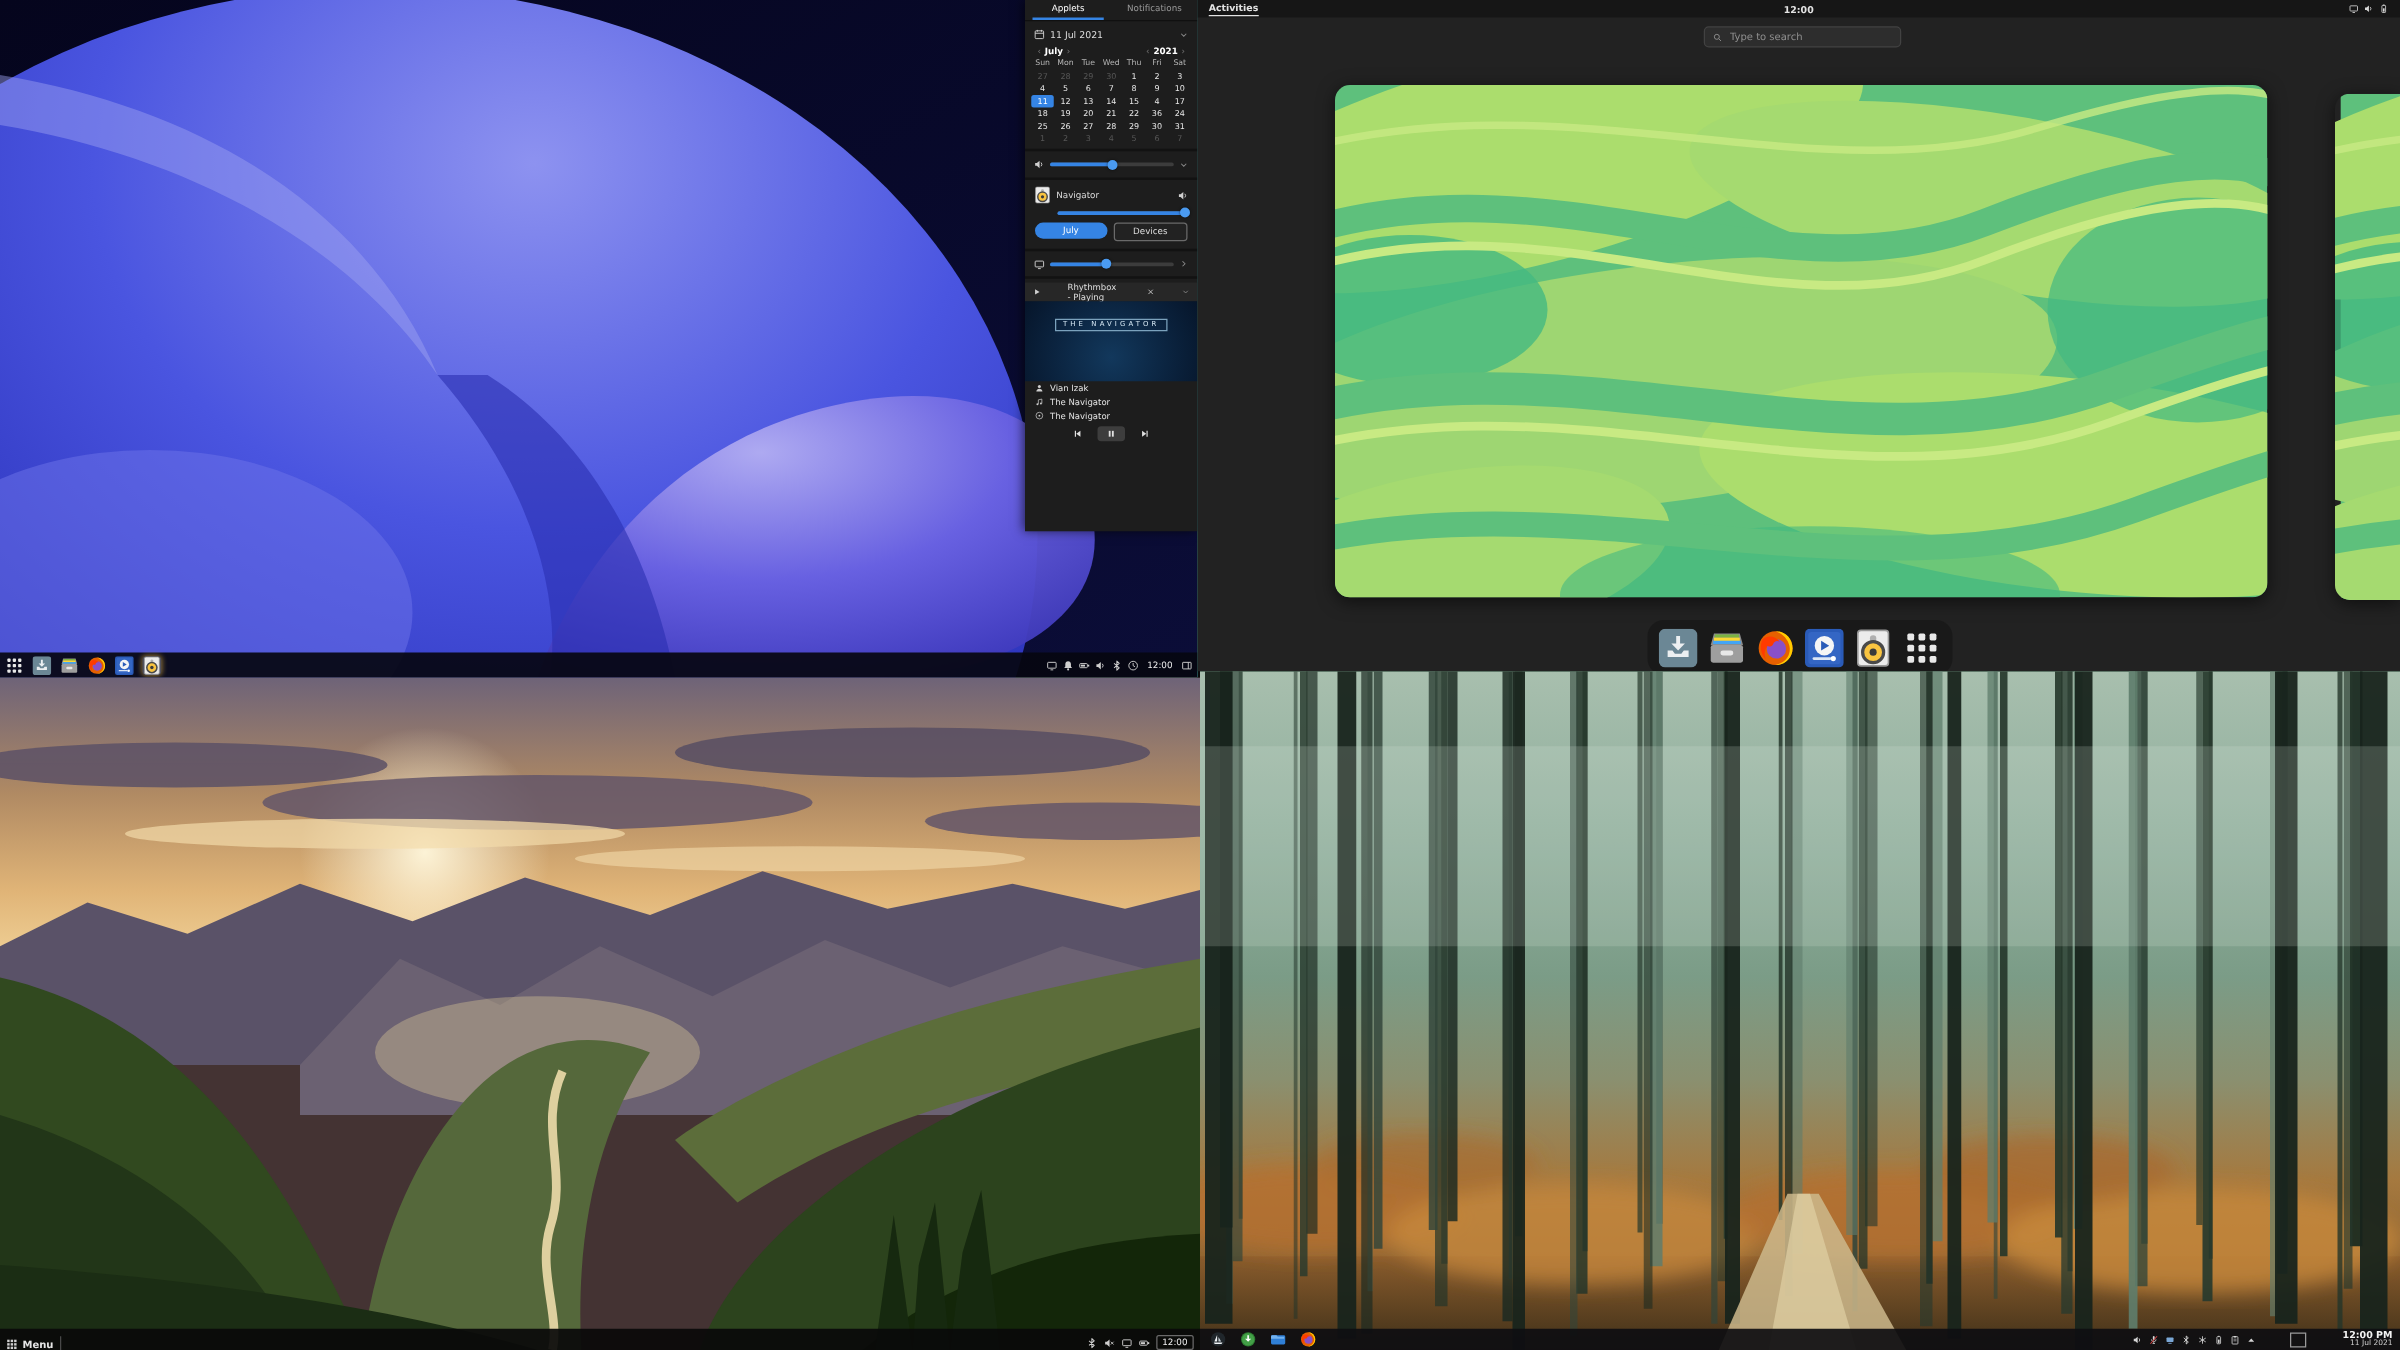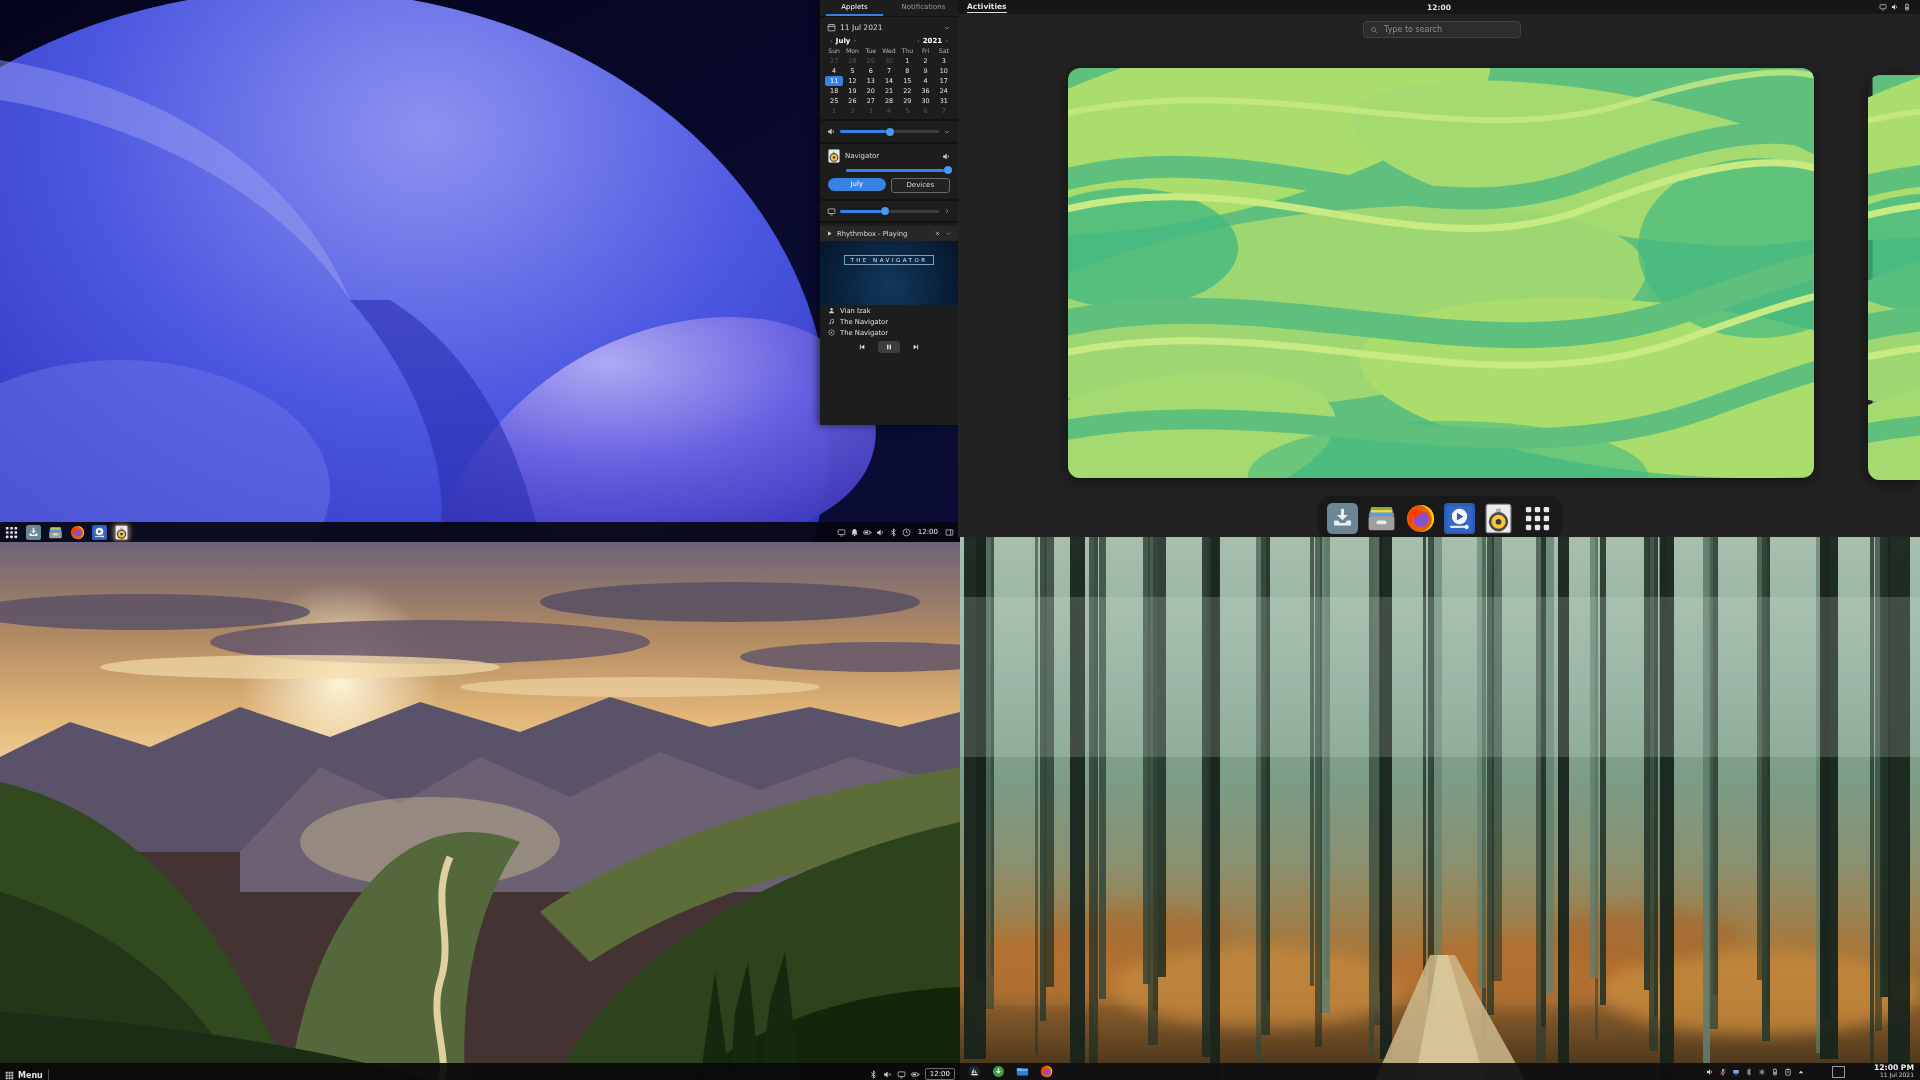--- a/index.html
+++ b/index.html
@@ -37,21 +37,21 @@
   .cal-cell{font-size:6.4px;color:#e6e6e6;height:10px;line-height:10px;border-radius:2px;}
   .cal-cell.muted{color:#565656;}
   .cal-cell.selected{background:#3584e4;color:#fff;}
   .slider{position:relative;height:3px;background:#3c3c3c;border-radius:2px;flex:1;}
   .sl-fill{position:absolute;left:0;top:0;bottom:0;background:#3584e4;border-radius:2px;}
   .sl-knob{position:absolute;top:50%;width:8px;height:8px;background:#4a9aف0;background:#4a9af0;border-radius:50%;transform:translate(-50%,-50%);box-shadow:0 0 2px rgba(0,0,0,.7);}
   .mix-tabs{display:flex;gap:5px;padding:3px 8px;flex:none;}
   .mix-tab{flex:1;text-align:center;font-size:7px;line-height:13px;height:13px;border-radius:7px;color:#ddd;}
   .mix-tab.active{background:#3584e4;color:#fff;}
   .mix-tab.plain{border:1px solid #6a6a6a;border-radius:3px;background:#222;}
-  .player-hd{display:flex;align-items:center;gap:4px;background:#272727;height:15px;padding:0 6px;font-size:6.8px;color:#ddd;flex:none;}
+  .player-hd{display:flex;align-items:center;gap:21px;background:#272727;height:15px;padding:0 6px;font-size:6.8px;color:#ddd;flex:none;}
   .album{height:64px;margin:0;background:radial-gradient(circle at 50% 70%,#12385c 0%,#0b2440 55%,#06152a 100%);
     display:flex;align-items:flex-start;justify-content:center;flex:none;}
   .album-title{margin-top:14px;border:1px solid #7ba2bd;color:#d6e8f4;font-size:5.5px;letter-spacing:2.5px;padding:1px 5px;}
   .meta-row{display:flex;align-items:center;gap:5px;padding:0 8px;height:11px;font-size:6.8px;color:#e2e2e2;flex:none;}
   .pctrl{display:flex;align-items:center;justify-content:center;gap:12px;height:17px;flex:none;}
   .pctrl .icn{width:8px;height:8px;color:#e0e0e0;}
   .ctrl-pause{background:#3d3d3d;border-radius:3px;padding:2px 7px;display:flex;align-items:center;}
 
   
   #scr-tr{left:958px;top:0;width:962px;height:537px;background:#222222;overflow:hidden;}

